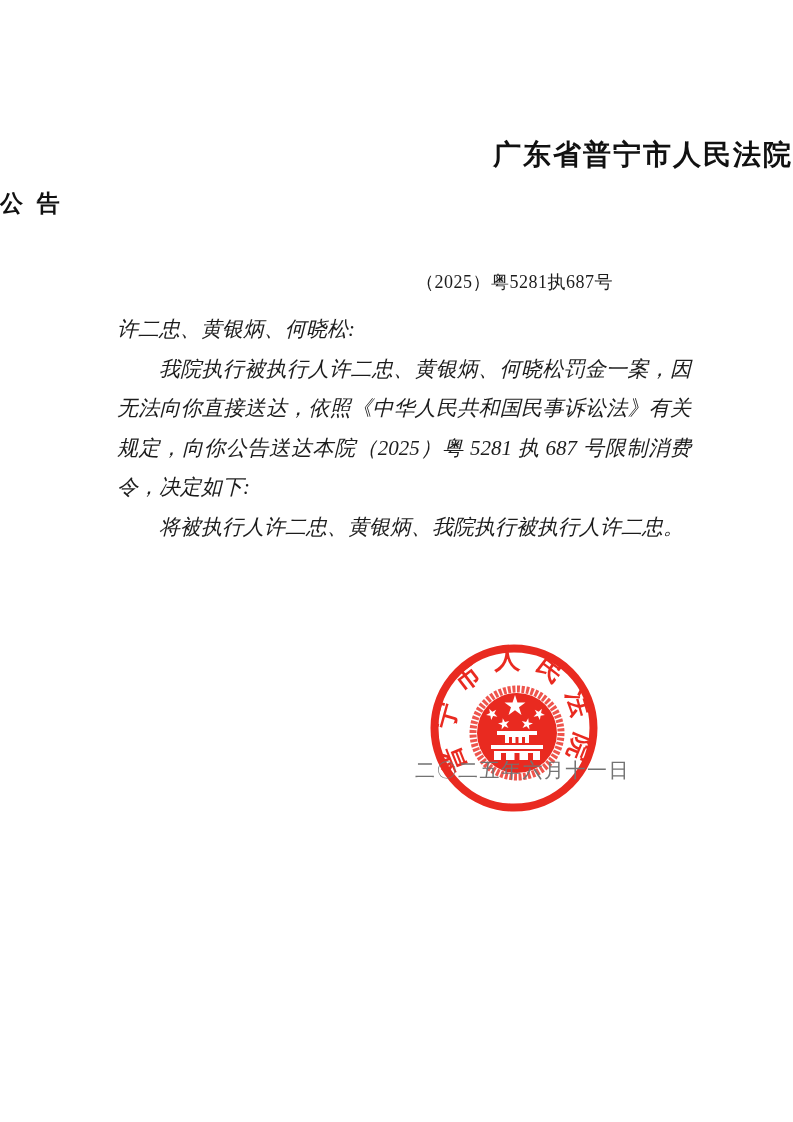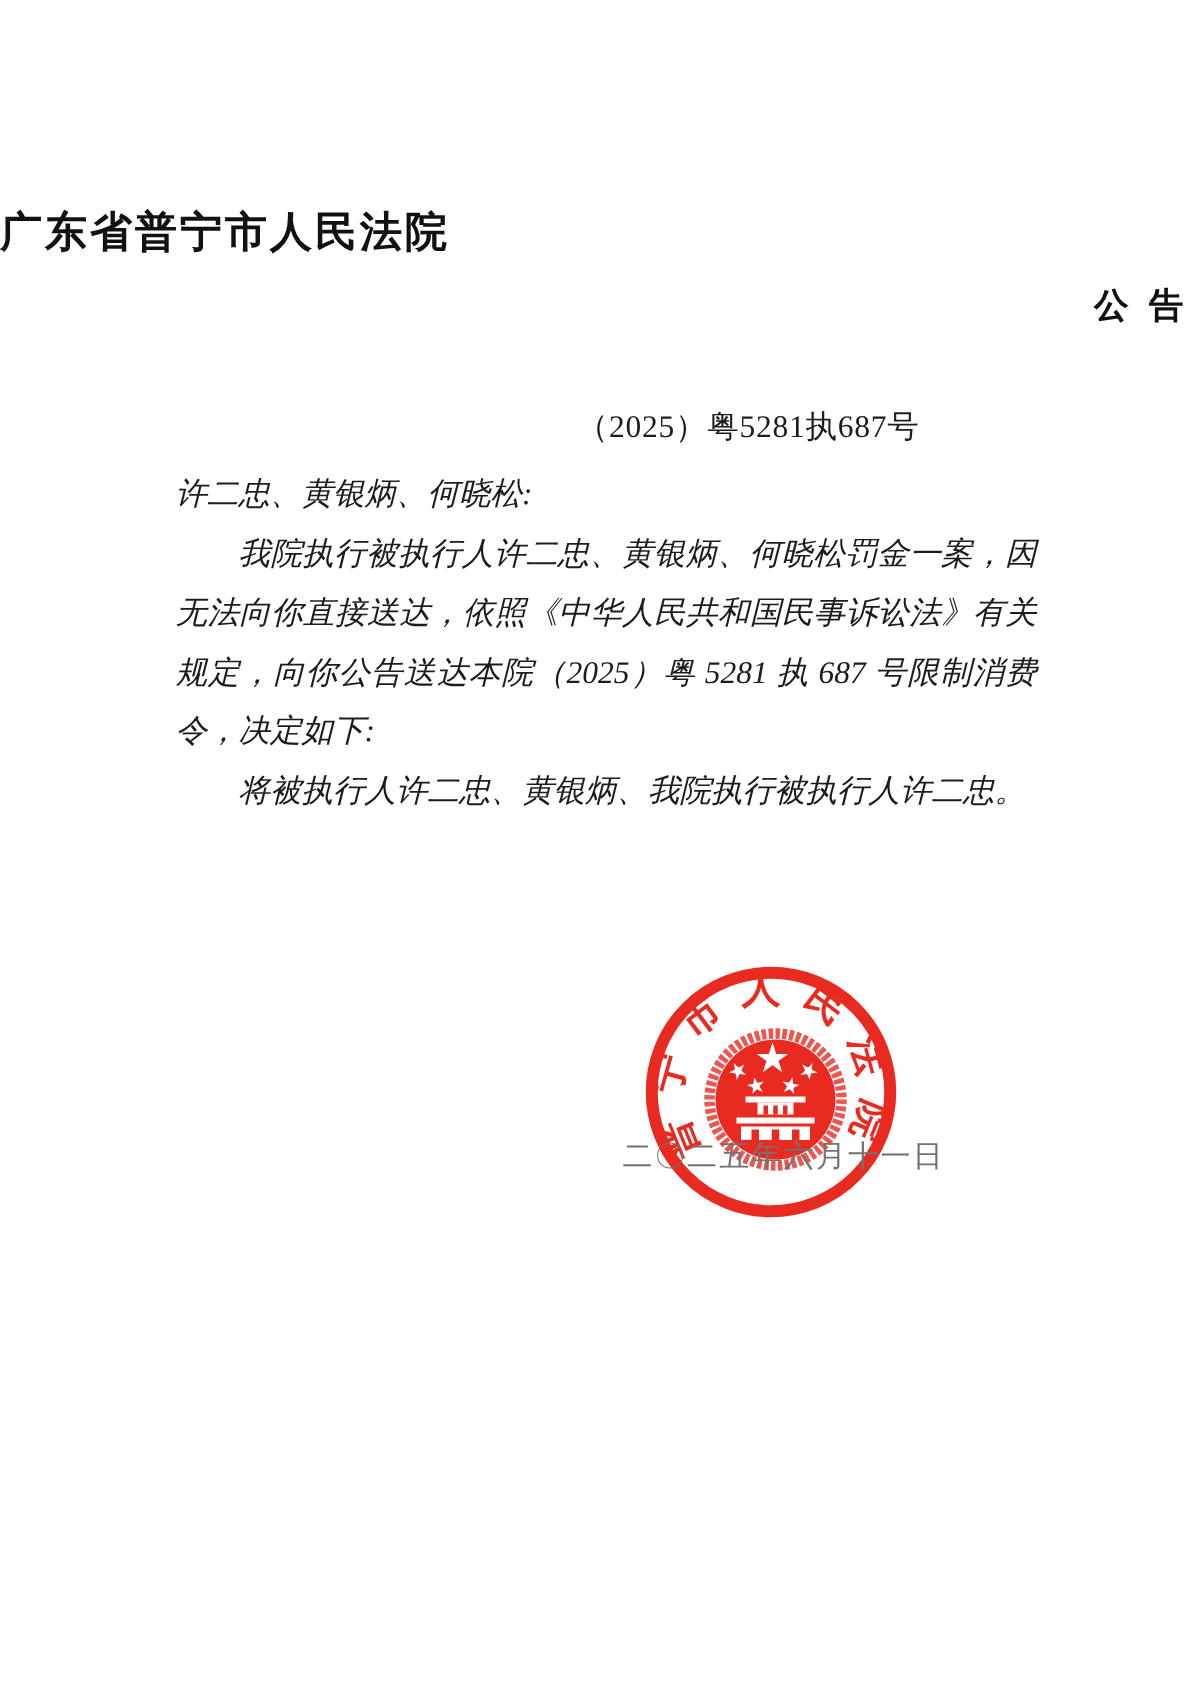--- a/index.html
+++ b/index.html
@@ -11,39 +11,39 @@
   }
   .page {
     position: relative;
     width: 793px; height: 1122px;
     background: #ffffff;
     color: #1c1c1c;
   }
   .court-name {
     position: absolute;
     top: 136px; left: 0; width: 100%;
-    text-align: left;
+    text-align: right;
     font-size: 28px;
     font-weight: bold;
     letter-spacing: 2px;
     color: #111111;
   }
   .doc-type {
     position: absolute;
     top: 188px; left: 0; width: 100%;
-    text-align: right;
+    text-align: left;
     font-size: 23px;
     font-weight: bold;
     letter-spacing: 4px;
     color: #111111;
   }
   .case-number {
     position: absolute;
     top: 270px; right: 180px;
-    font-size: 21px;
+    font-size: 18px;
     letter-spacing: 0.5px;
     color: #1c1c1c;
   }
   .body-text {
     position: absolute;
     top: 310px; left: 117px;
     width: 574px;
     font-size: 21px;
     line-height: 39.6px;
     text-align: justify;

